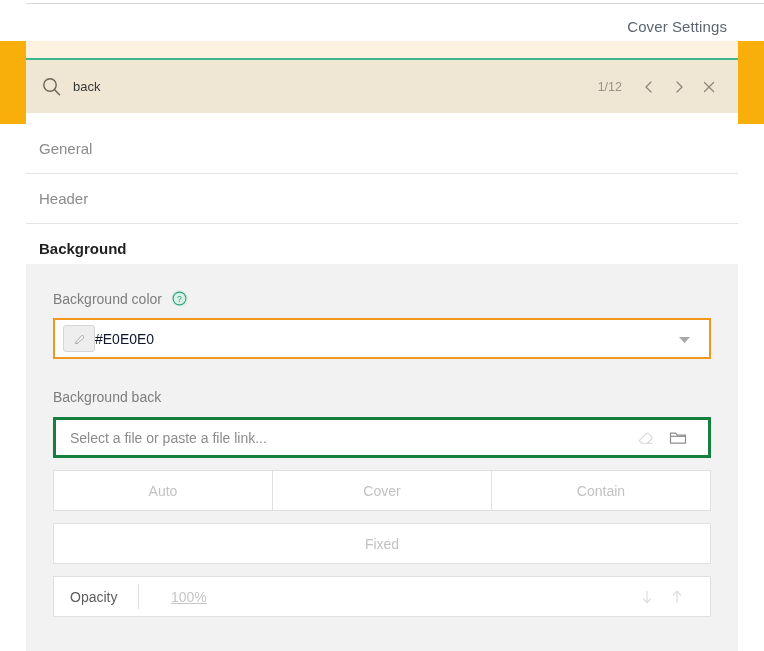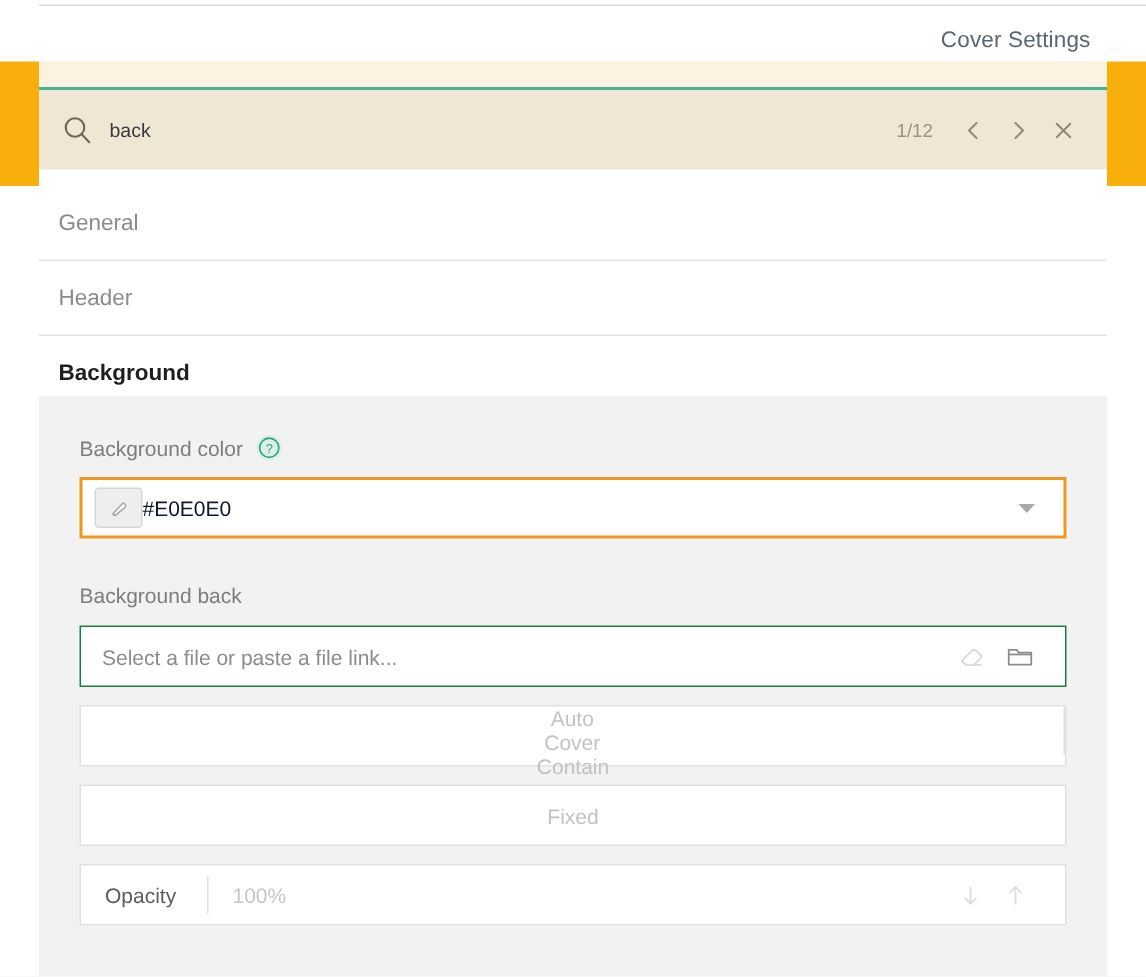--- a/index.html
+++ b/index.html
@@ -199,21 +199,21 @@
   }
 
   
   .file-input {
     position: absolute;
     left: 27px;
     top: 153px;
     width: 658px;
     height: 41px;
     box-sizing: border-box;
-    border: 1px solid #15803d;
+    border: 3px solid #15803d;
     background: #ffffff;
     display: flex;
     align-items: center;
   }
   .file-placeholder {
     margin-left: 14px;
     font-size: 14px;
     color: #8c8c8c;
     flex: 1 1 auto;
   }
@@ -231,21 +231,20 @@
   
   .segmented {
     position: absolute;
     left: 27px;
     width: 658px;
     height: 41px;
     box-sizing: border-box;
     border: 1px solid #e0e0e0;
     background: #ffffff;
     display: flex;
-    flex-direction: column;
   }
   .segmented.size { top: 206px; }
   .segmented.attach { top: 259px; }
   .seg-btn {
     flex: 1 1 0;
     display: flex;
     align-items: center;
     justify-content: center;
     font-size: 14px;
     color: #c2c2c2;
@@ -273,24 +272,25 @@
     box-sizing: border-box;
     font-size: 14px;
     color: #5d5d5d;
     border-right: 1px solid #e0e0e0;
     height: 25px;
     display: flex;
     align-items: center;
     flex: 0 0 auto;
   }
   .opacity-value {
-    margin-left: 16px;
+    margin-left: 32px;
     font-size: 14px;
     color: #c6c6c6;
     flex: 1 1 auto;
+    text-decoration: underline;
   }
   .stepper-btn {
     width: 30px;
     height: 30px;
     display: flex;
     align-items: center;
     justify-content: center;
     flex: 0 0 auto;
   }
   .stepper-btn svg { display: block; }

